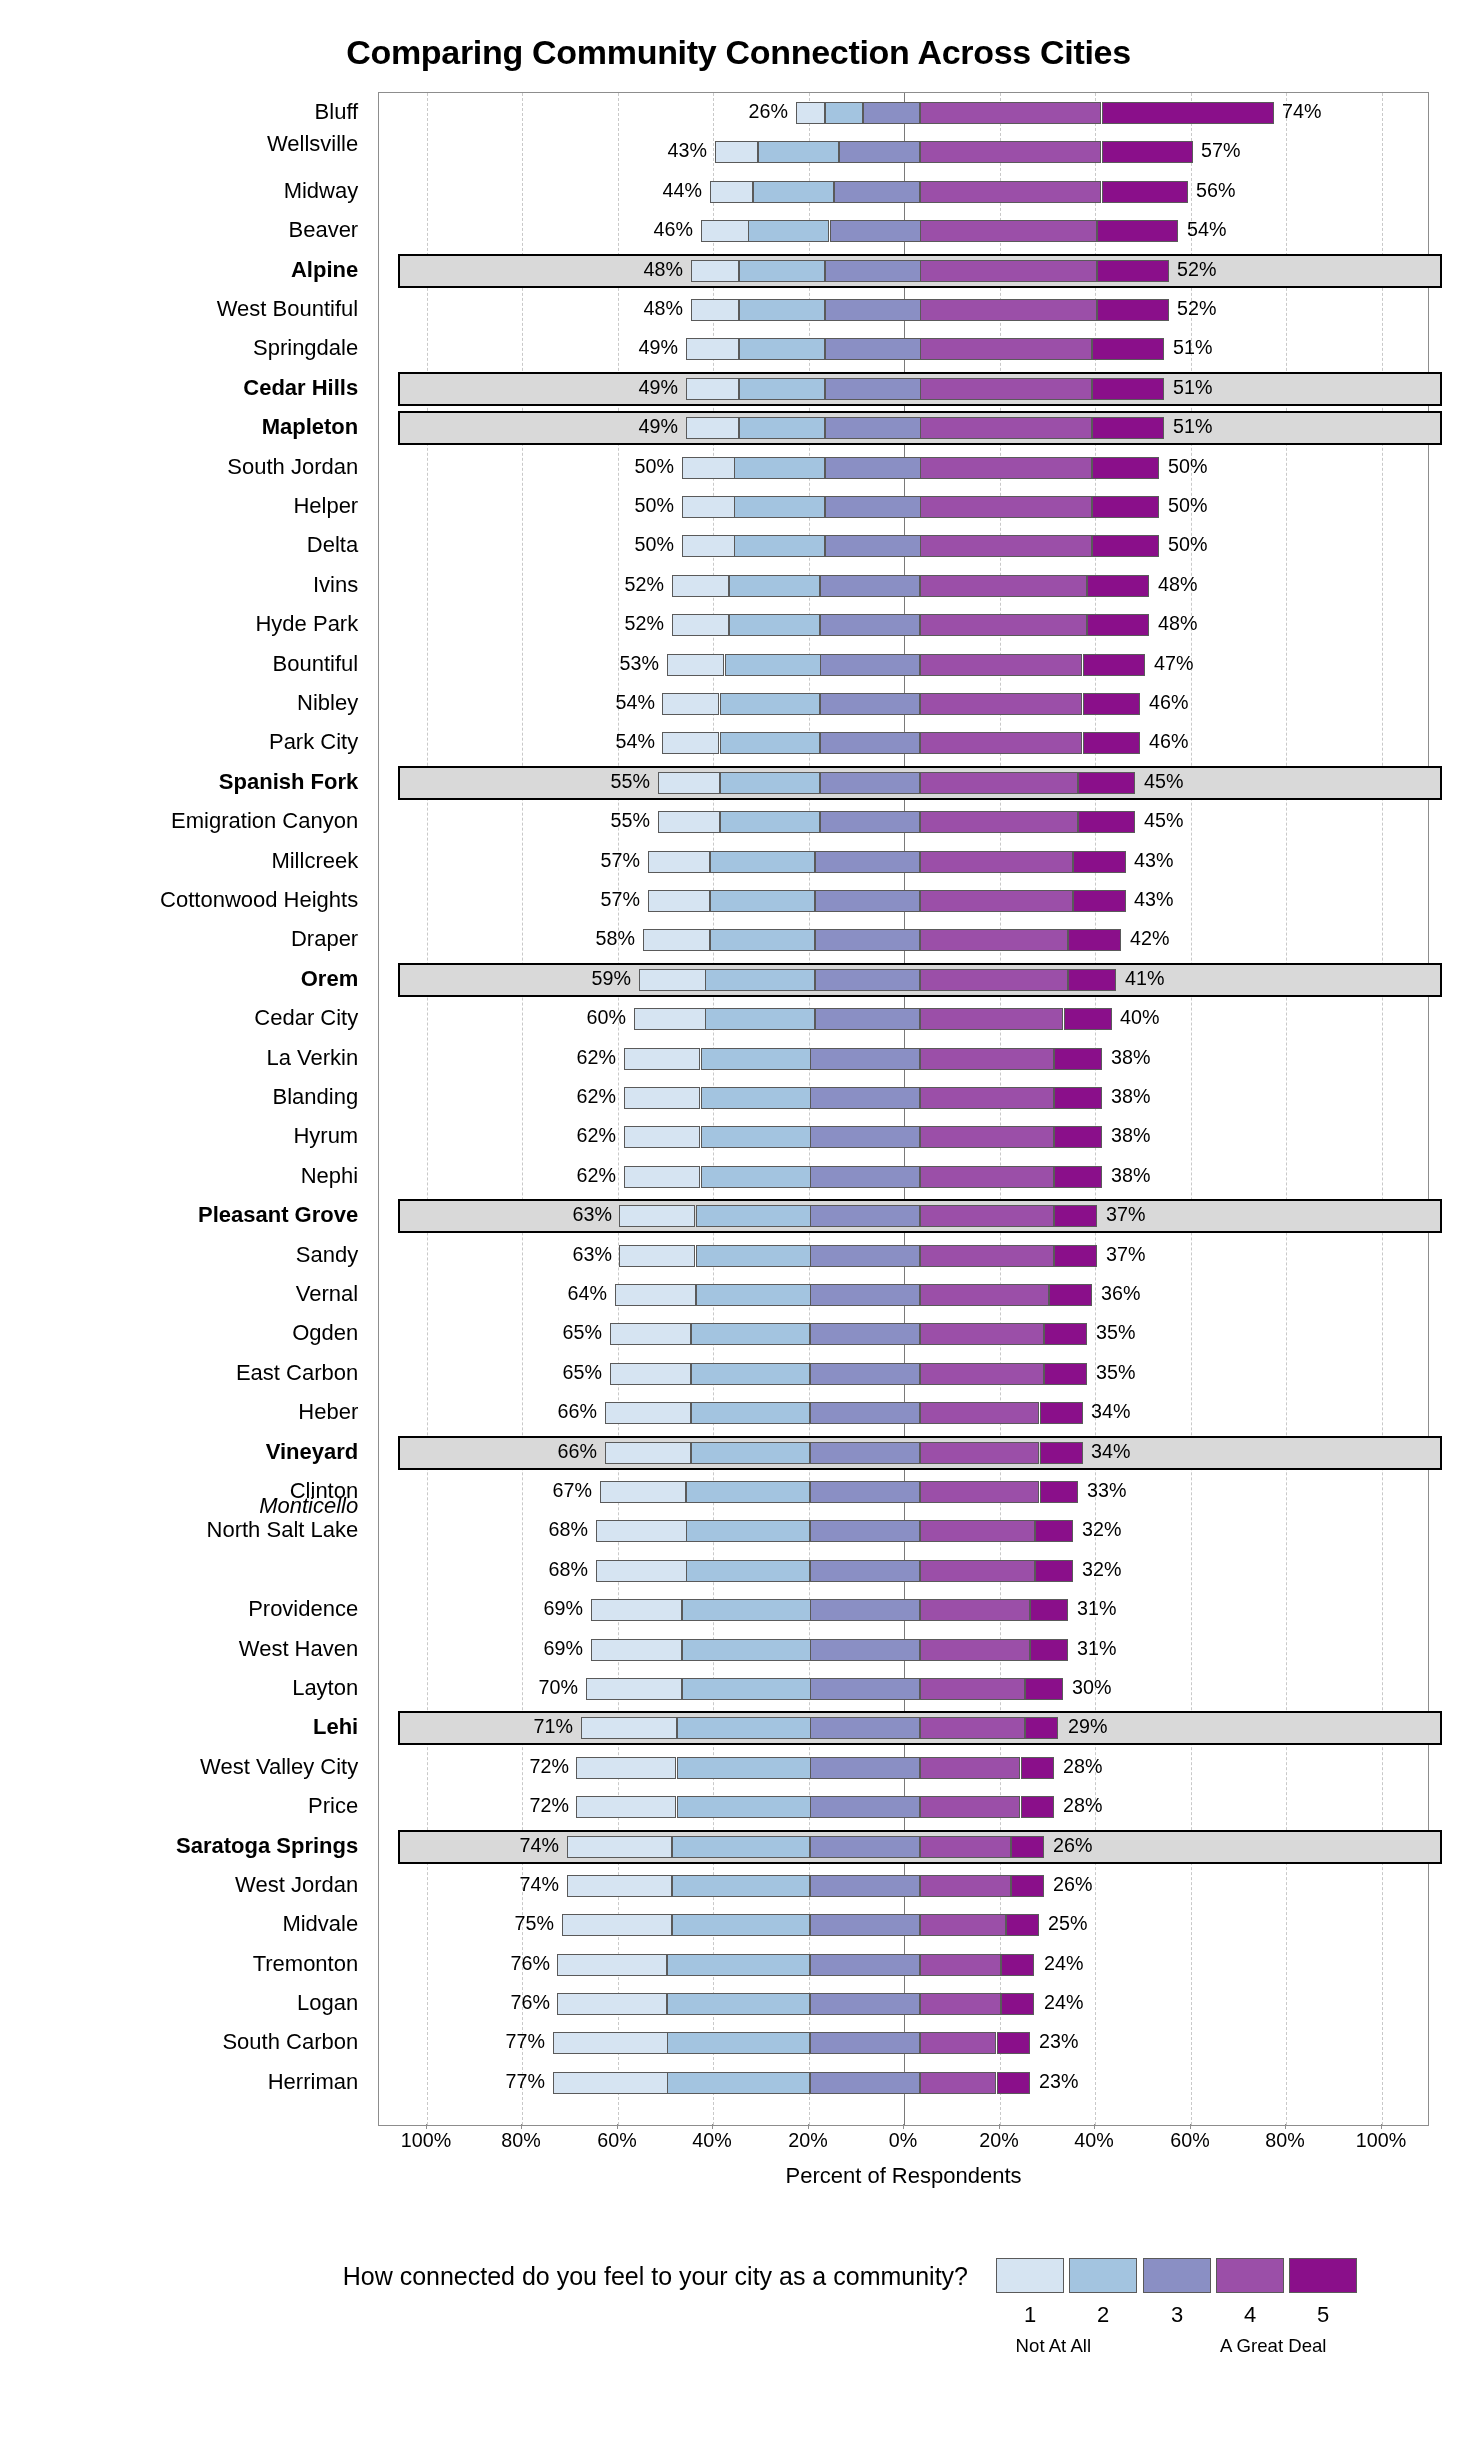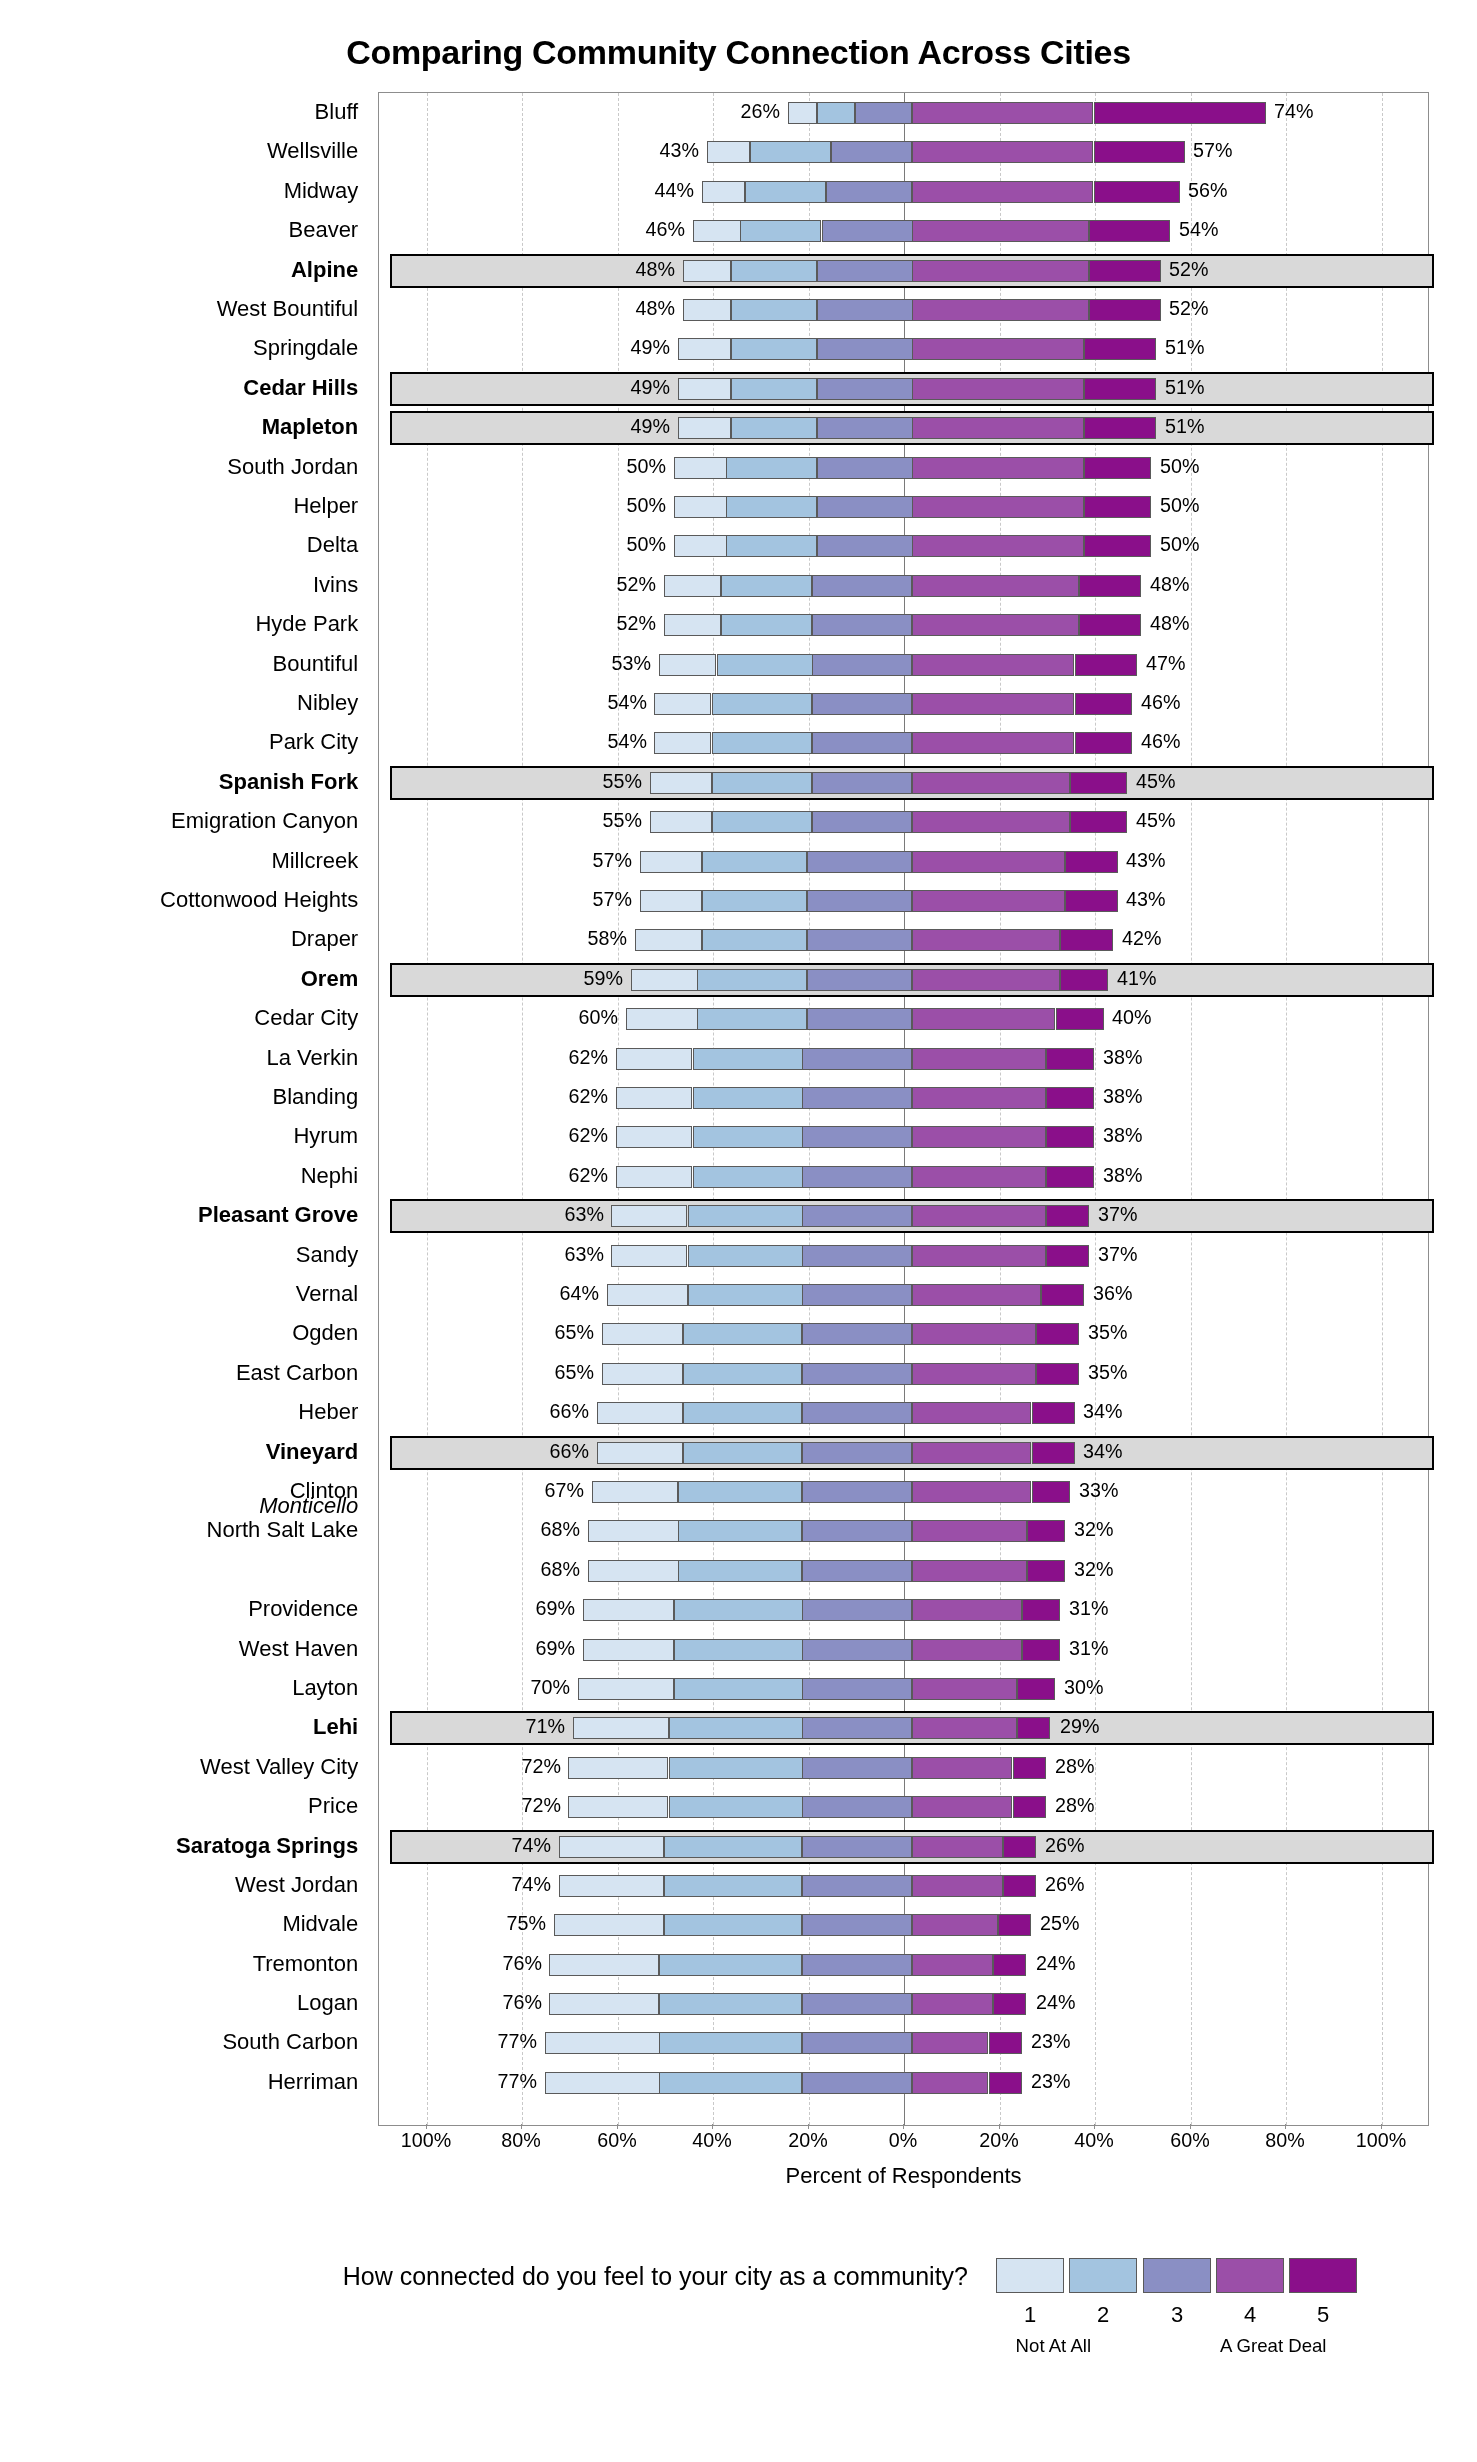--- a/index.html
+++ b/index.html
@@ -47,21 +47,21 @@
     bottom: 0;
     width: 0;
     border-left: 1.1px dashed #c9c9c9;
   }
   .gridline.zero {
     border-left: 1.1px solid #7a7a7a;
   }
   
   .rows {
     position: absolute;
-    left: 8px;
+    left: 16px;
     top: 0;
     width: 1051px;
     height: 2034px;
   }
   .row {
     position: absolute;
     left: 0;
     width: 1051px;
     height: 39px;
   }
@@ -783,21 +783,21 @@
             <div class="seg" style="left: 602px; width: 33px; background: rgb(138, 15, 138);"></div>
           </div>
           <div class="lbl lbl-left" style="left: 32px; width: 118px;">77%</div>
           <div class="lbl lbl-right" style="left: 644px; width: 118px;">23%</div>
         </div>
       </div>
   </div>
 
   <div class="ylabels" id="ylabels">
       <div class="ylabel" style="top: 0px;">Bluff</div>
-      <div class="ylabel" style="top: 39px;">Wellsville</div>
+      <div class="ylabel" style="top: 32px;">Wellsville</div>
       <div class="ylabel" style="top: 79px;">Midway</div>
       <div class="ylabel" style="top: 118px;">Beaver</div>
       <div class="ylabel bold" style="top: 158px;">Alpine</div>
       <div class="ylabel" style="top: 197px;">West Bountiful</div>
       <div class="ylabel" style="top: 236px;">Springdale</div>
       <div class="ylabel bold" style="top: 276px;">Cedar Hills</div>
       <div class="ylabel bold" style="top: 315px;">Mapleton</div>
       <div class="ylabel" style="top: 355px;">South Jordan</div>
       <div class="ylabel" style="top: 394px;">Helper</div>
       <div class="ylabel" style="top: 433px;">Delta</div>

